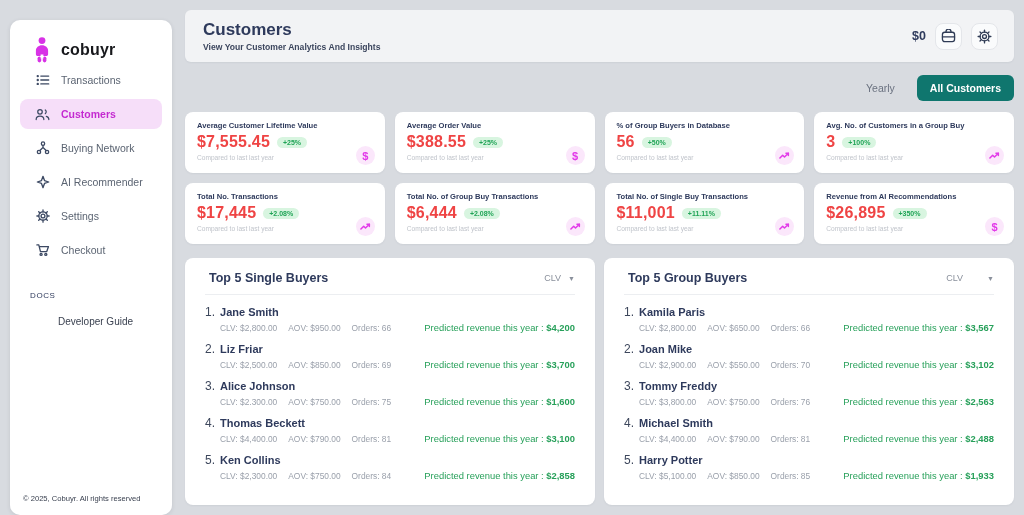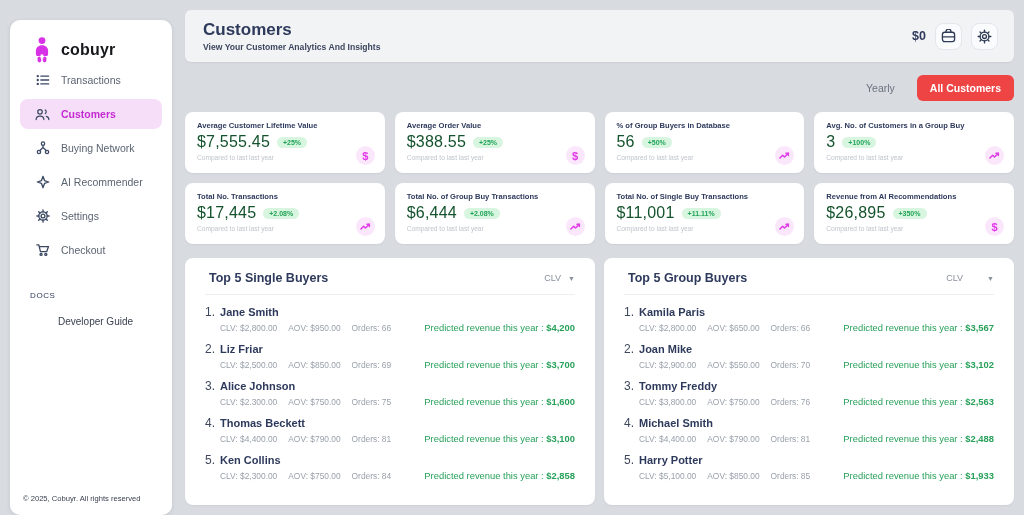--- a/index.html
+++ b/index.html
@@ -37,31 +37,31 @@
   .topbar-right { margin-left:auto; display:flex; align-items:center; gap:9px; padding-right:16px; }
   .balance { font-size:12.5px; font-weight:bold; color:#2e3a5c; }
   .icon-btn { width:27px; height:27px; background:#fafbfc; border:1px solid #e4e6ea; border-radius:8px;
     display:flex; align-items:center; justify-content:center; cursor:pointer; }
   .icon-btn svg { stroke:#2f3b55; fill:none; stroke-width:1.4; stroke-linecap:round; stroke-linejoin:round; }
 
   
   .filter-row { position:absolute; left:185px; top:74px; width:829px; height:27px;
     display:flex; align-items:center; justify-content:flex-end; gap:22px; }
   .period-label { font-size:10.5px; color:#6b7280; cursor:pointer; }
-  .all-customers-btn { background:#ef4444; color:#ffffff; border:none; border-radius:6px;
+  .all-customers-btn { background:#0f766e; color:#ffffff; border:none; border-radius:6px;
     font-family:inherit; font-size:10.5px; font-weight:bold; padding:7px 13px; cursor:pointer; }
 
   
   .stats-grid { position:absolute; left:185px; top:112px; width:829px;
     display:grid; grid-template-columns:repeat(4,1fr); gap:10px 10px; }
   .stat-card { position:relative; background:#ffffff; border-radius:8px; height:61px;
     padding:9px 12px; box-shadow:0 1px 2px rgba(40,45,60,.06); }
   .stat-label { font-size:7.6px; font-weight:bold; color:#2e3a5c; }
   .stat-value-row { display:flex; align-items:center; gap:7px; margin-top:3px; }
-  .stat-value { font-size:16px; font-weight:normal; color:#14532d; letter-spacing:.2px; }
+  .stat-value { font-size:16px; font-weight:bold; color:#ef4444; letter-spacing:.2px; }
   .stat-badge { background:#d8f5e0; color:#21a457; font-size:7px; font-weight:bold;
     border-radius:8px; padding:2px 6px; }
   .stat-note { font-size:6.6px; color:#c0c4cb; margin-top:3px; }
   .stat-icon { position:absolute; right:10px; bottom:8px; width:19px; height:19px; border-radius:50%;
     background:#fbe7fb; display:flex; align-items:center; justify-content:center; }
   .stat-icon .dollar { color:#e23ae9; font-size:11px; font-weight:bold; }
   .stat-icon svg { stroke:#e23ae9; fill:none; stroke-width:1.6; stroke-linecap:round; stroke-linejoin:round; }
 
   
   .panels { position:absolute; left:185px; top:258px; width:829px; display:flex; gap:9px; }

